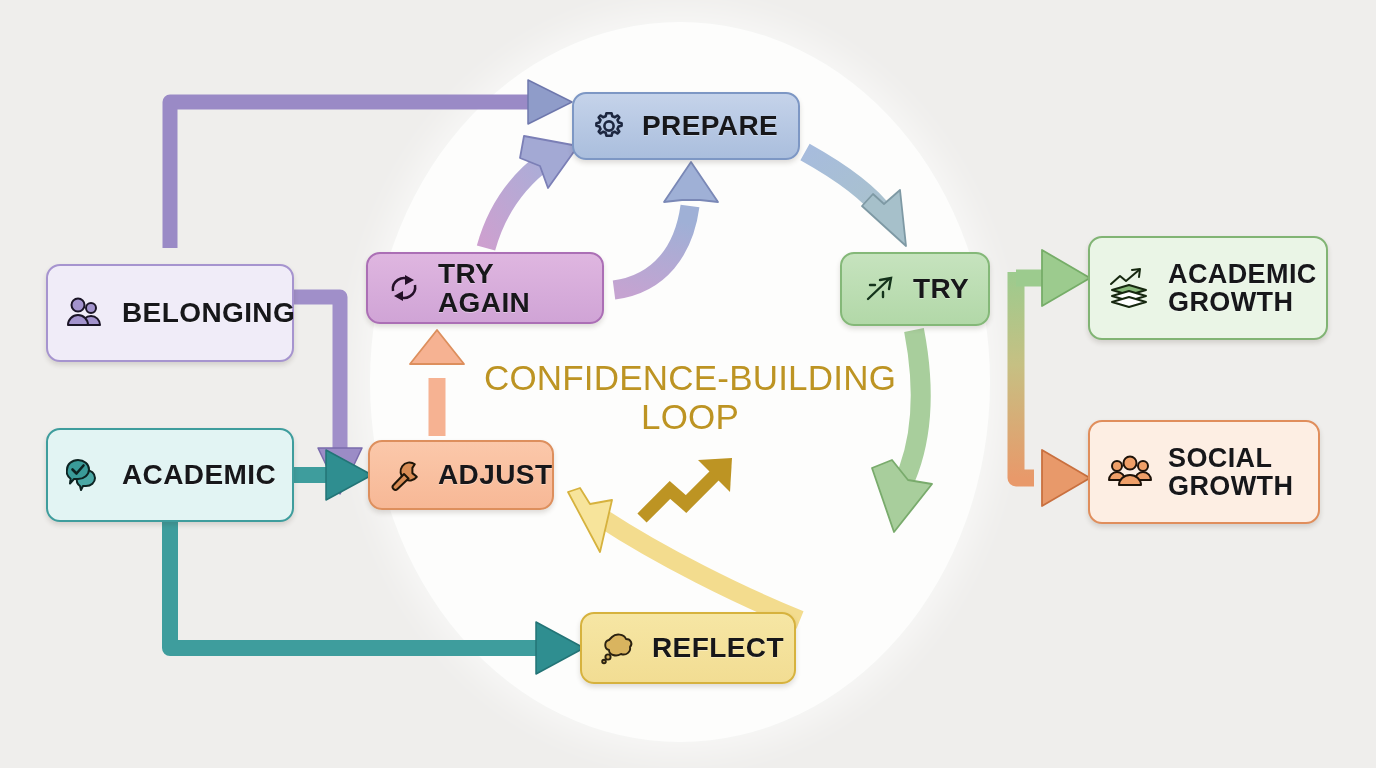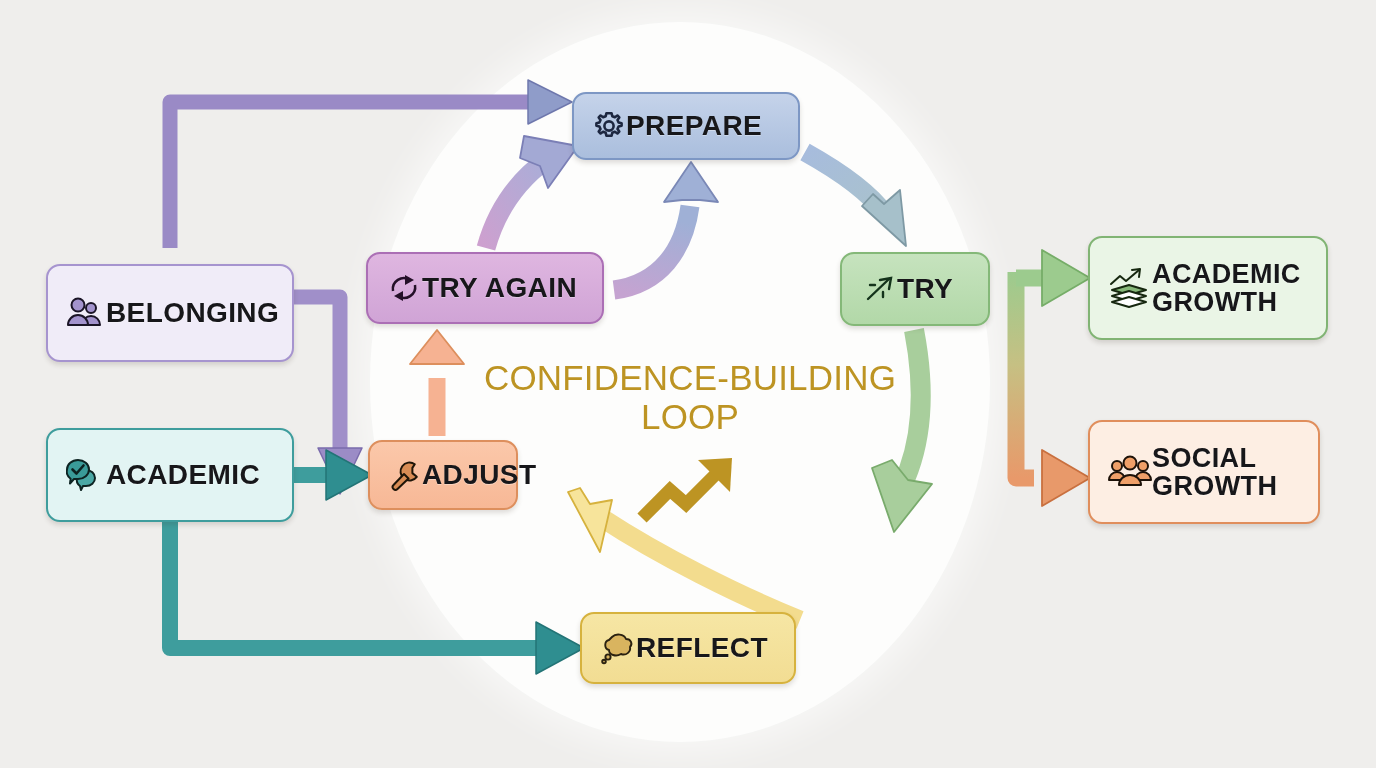--- a/index.html
+++ b/index.html
@@ -32,21 +32,21 @@
     left: 0;
     top: 0;
     width: 1376px;
     height: 768px;
     overflow: visible;
   }
   .node {
     position: absolute;
     display: flex;
     align-items: center;
-    gap: 0;
+    gap: 16px;
     border-radius: 14px;
     border-style: solid;
     border-width: 2.5px;
     box-sizing: border-box;
     padding: 0 18px;
     box-shadow: 0 3px 5px rgba(60,50,40,0.16);
   }
   .node .label {
     font-weight: 700;
     font-size: 28px;
@@ -64,21 +64,21 @@
   
   #node-prepare  { left: 572px; top: 92px;  width: 228px; height: 68px;
                    background: linear-gradient(180deg,#c5d3ea 0%,#aabedd 100%);
                    border-color: #7d97c4; }
   #node-try      { left: 840px; top: 252px; width: 150px; height: 74px;
                    background: linear-gradient(180deg,#c6e3be 0%,#b2d8a8 100%);
                    border-color: #84b878; padding-left: 21px; }
   #node-reflect  { left: 580px; top: 612px; width: 216px; height: 72px;
                    background: linear-gradient(180deg,#f6e6a4 0%,#f2dd93 100%);
                    border-color: #d6b23e; }
-  #node-adjust   { left: 368px; top: 440px; width: 150px; height: 70px;
+  #node-adjust   { left: 368px; top: 440px; width: 186px; height: 70px;
                    background: linear-gradient(180deg,#fbc8aa 0%,#f7b896 100%);
                    border-color: #dd8f5d; }
   #node-tryagain { left: 366px; top: 252px; width: 238px; height: 72px;
                    background: linear-gradient(180deg,#dfb6e0 0%,#d0a4d6 100%);
                    border-color: #ab6fb5; }
 
   #node-belonging{ left: 46px;  top: 264px; width: 248px; height: 98px;
                    background: #f0ecf8; border-color: #a694cf; }
   #node-feedback { left: 46px;  top: 428px; width: 248px; height: 94px;
                    background: #e2f4f3; border-color: #3e9d9d; }

